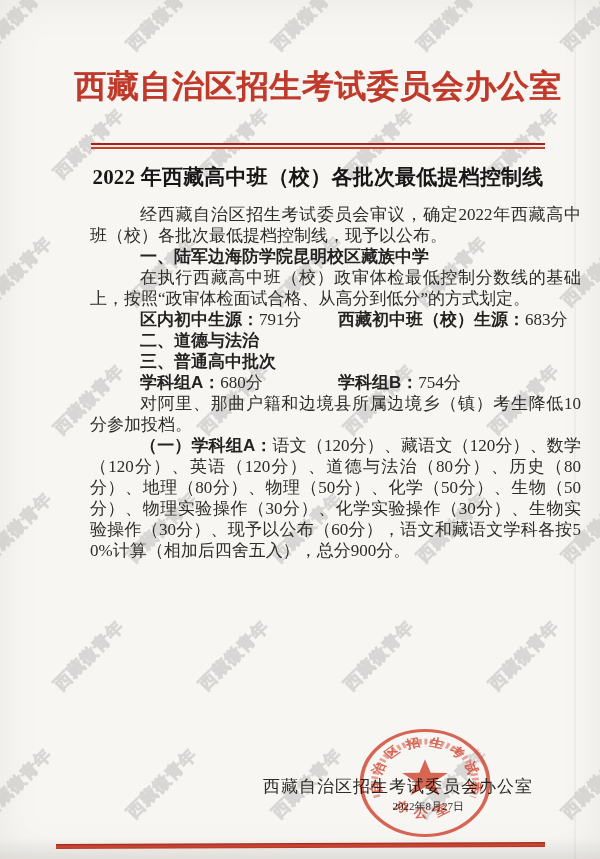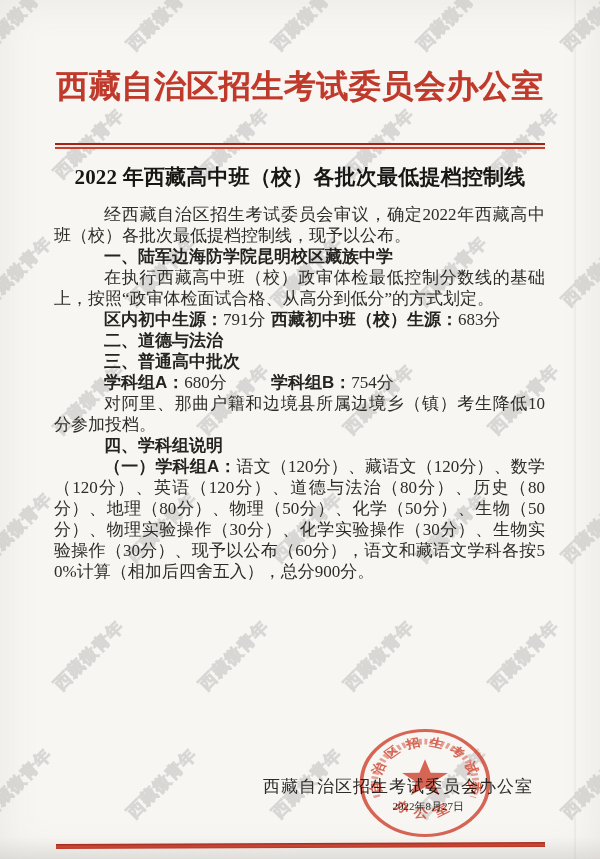--- a/index.html
+++ b/index.html
@@ -41,21 +41,21 @@
     font-size: 17px;
     font-weight: 700;
     letter-spacing: 1px;
     color: rgba(255,255,255,0.25);
     -webkit-text-stroke: 1px #c9c8c6;
     transform: rotate(-45deg);
     white-space: nowrap;
     opacity: 0.65;
   }
 
-  .content { position: relative; z-index: 1; }
+  .content { position: relative; z-index: 1; padding-left: 36px; }
 
   
   .org-title {
     margin-top: 55px;
     text-align: center;
     font-size: 32px;
     line-height: 62px;
     font-weight: 700;
     letter-spacing: 0.5px;
     color: #c03a2b;
@@ -95,21 +95,21 @@
   .sec-head {
     font-family: Liberation Sans, sans-serif;
     font-weight: 700;
     color: #242321;
   }
   .lbl {
     font-family: "Liberation Sans", "DejaVu Sans", sans-serif;
     font-weight: 700;
     color: #242321;
   }
-  .col-a { display: inline-block; width: 167px; text-indent: 0; }
+  .col-a { display: inline-block; width: 198px; text-indent: 0; }
 
   
   .sig-org {
     position: absolute; top: 720px; right: 67px;
     font-size: 17px; letter-spacing: 1px; color: #2e2c29;
     white-space: nowrap; z-index: 2;
   }
   .sig-date {
     position: absolute; top: 744px; right: 136px;
     font-size: 11px; color: #2e2c29;
@@ -199,21 +199,20 @@
 
       <p class="sec-head">二、道德与法治</p>
 
 
       <p class="sec-head">三、普通高中批次</p>
 
       <p><span class="col-a"><span class="lbl">学科组A：</span><span>680分</span></span><span class="lbl">学科组B：</span><span>754分</span></p>
 
       <p>对阿里、那曲户籍和边境县所属边境乡（镇）考生降低10分参加投档。</p>
 
-      <p class="sec-head">四、学科组说明</p>
 
       <p><span class="lbl">（一）学科组A：</span><span>语文（120分）、藏语文（120分）、数学（120分）、英语（120分）、道德与法治（80分）、历史（80分）、地理（80分）、物理（50分）、化学（50分）、生物（50分）、物理实验操作（30分）、化学实验操作（30分）、生物实验操作（30分）、现予以公布（60分），语文和藏语文学科各按50%计算（相加后四舍五入），总分900分。</span></p>
 
     </div>
 
     <div class="sig-org">西藏自治区招生考试委员会办公室</div>
     <div class="sig-date">2022年8月27日</div>
 
     <svg class="seal" viewBox="0 0 120 120" preserveAspectRatio="none" aria-hidden="true">
       <defs>

